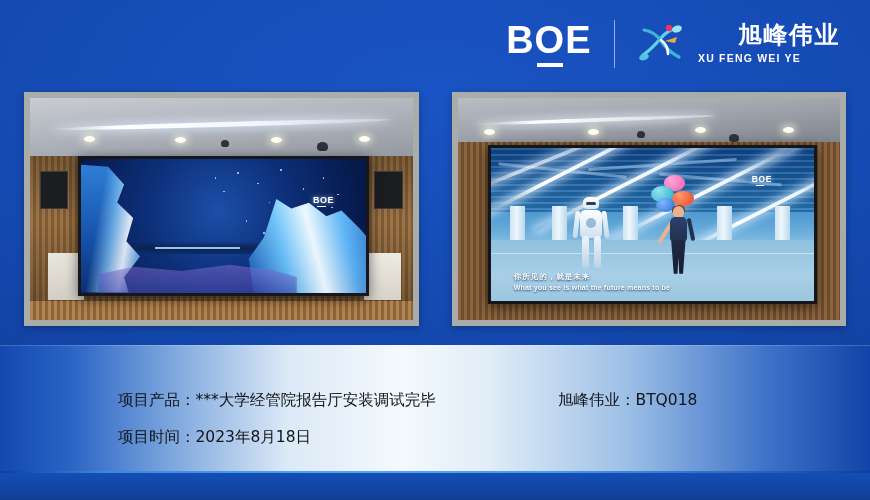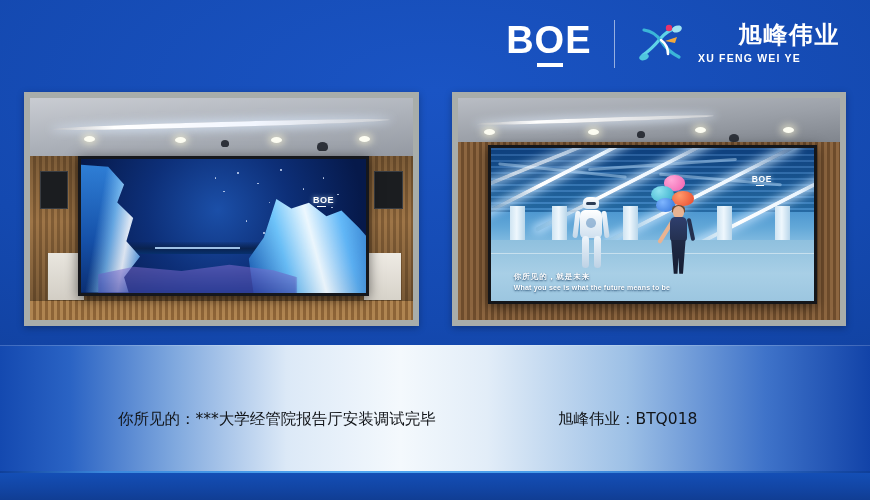--- a/index.html
+++ b/index.html
@@ -521,27 +521,30 @@
         </div>
       </div>
     </div>
 
   </div>
 
   <div class="info-panel">
     <div class="info-grid">
 
       <div class="info-line">
-        <span class="lbl">你所见的：</span><span class="val">***大学经管院报告厅安装调试完毕</span>
+        <span class="lbl">项目产品：</span><span class="val">***大学经管院报告厅安装调试完毕</span>
       </div>
 
       <div class="info-line">
         <span class="lbl">旭峰伟业：</span><span class="val">BTQ018</span>
       </div>
 
+      <div class="info-line">
+        <span class="lbl">项目时间：</span><span class="val">2023年8月18日</span>
+      </div>
 
 
     </div>
   </div>
 
   <div class="footer"></div>
 
 </div>
 
 </body></html>

